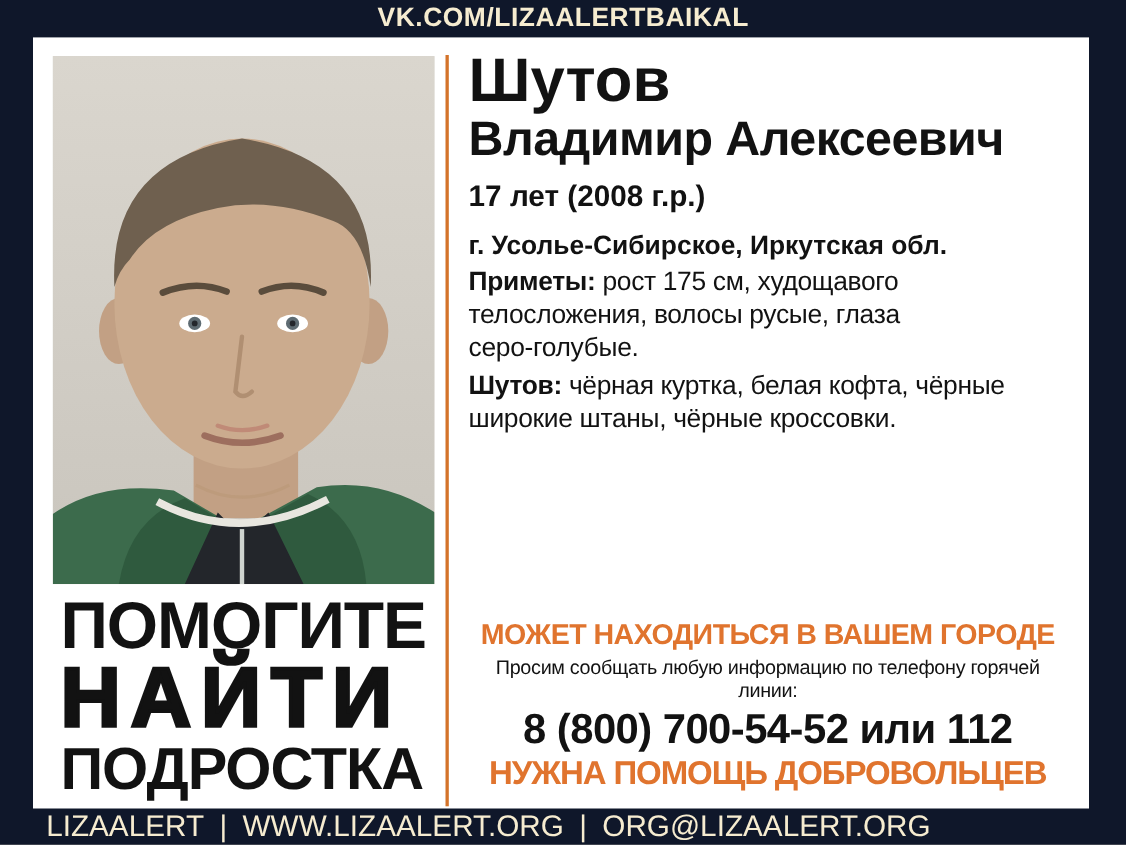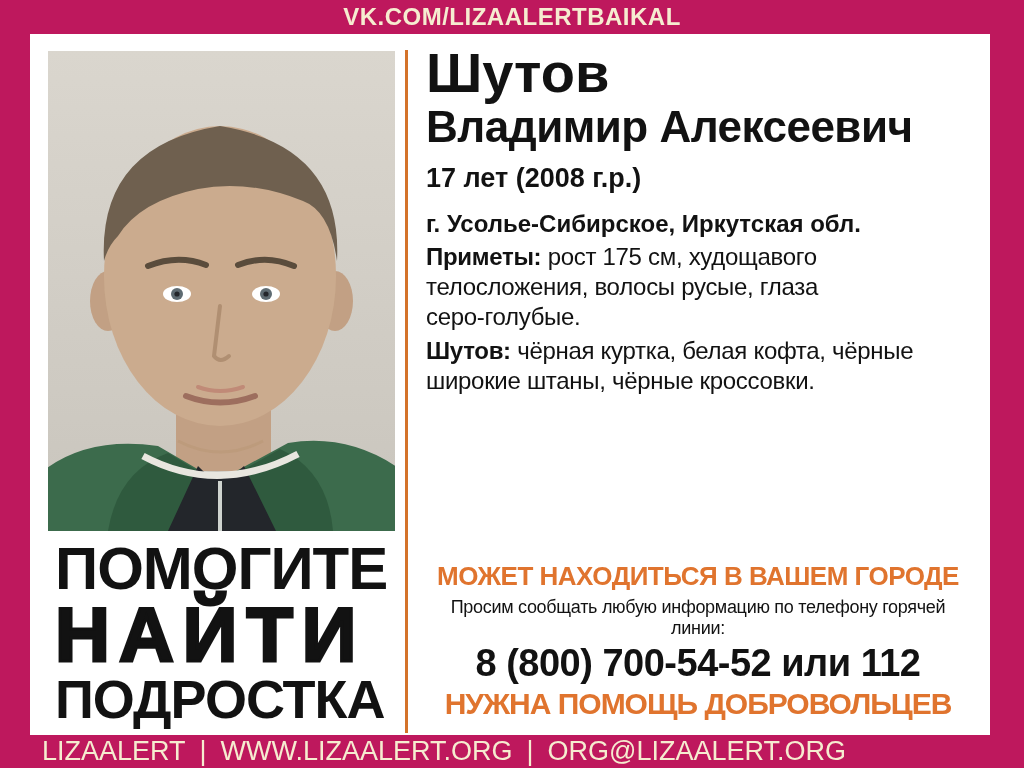--- a/index.html
+++ b/index.html
@@ -1,18 +1,18 @@
 <!DOCTYPE html>
 <html><head>
 <meta charset="utf-8">
 <style>
   html,body { margin:0; padding:0; background:#888; }
   .poster {
     position:relative; width:1024px; height:768px;
-    background:#be185d; overflow:hidden;
+    background:#0f172a; overflow:hidden;
     font-family:"Liberation Sans", sans-serif;
     color:#121212;
   }
   
   .header-bar {
     position:absolute; left:0; top:0; width:1024px; height:34px;
     display:flex; align-items:center; justify-content:center;
   }
   .header-url {
     color:#f6ecd0; font-size:24px; font-weight:bold; letter-spacing:0.5px;

